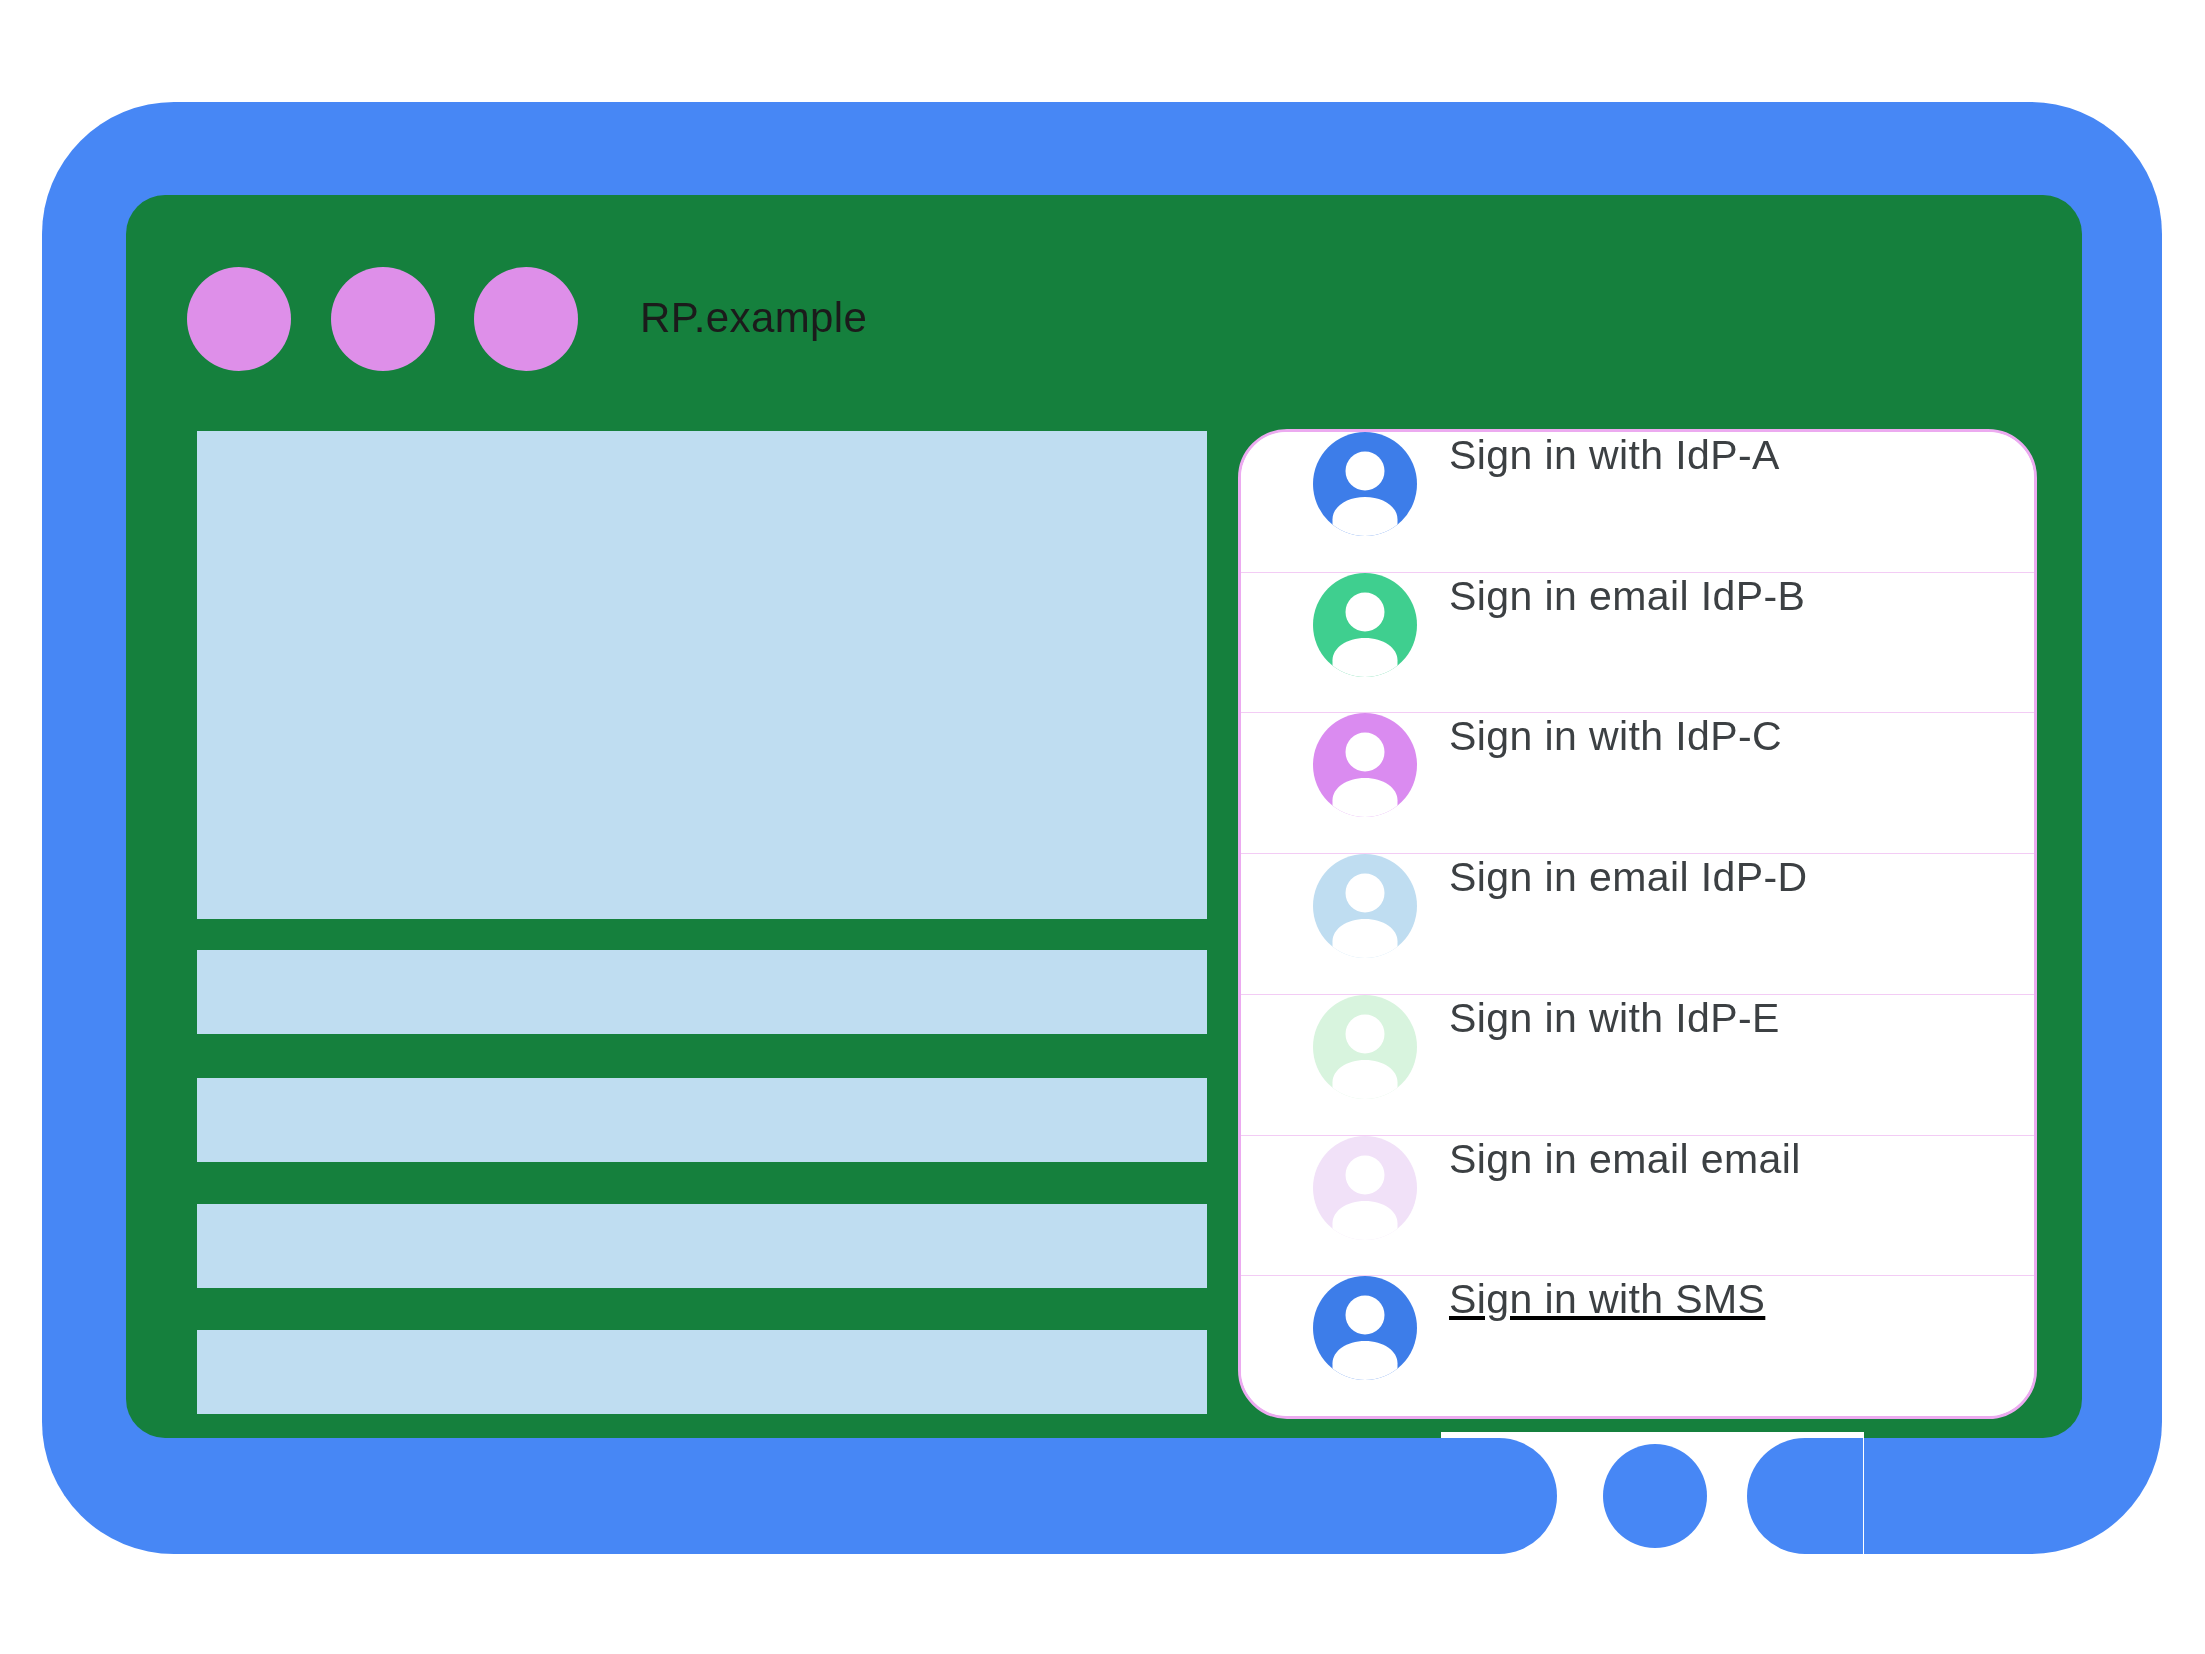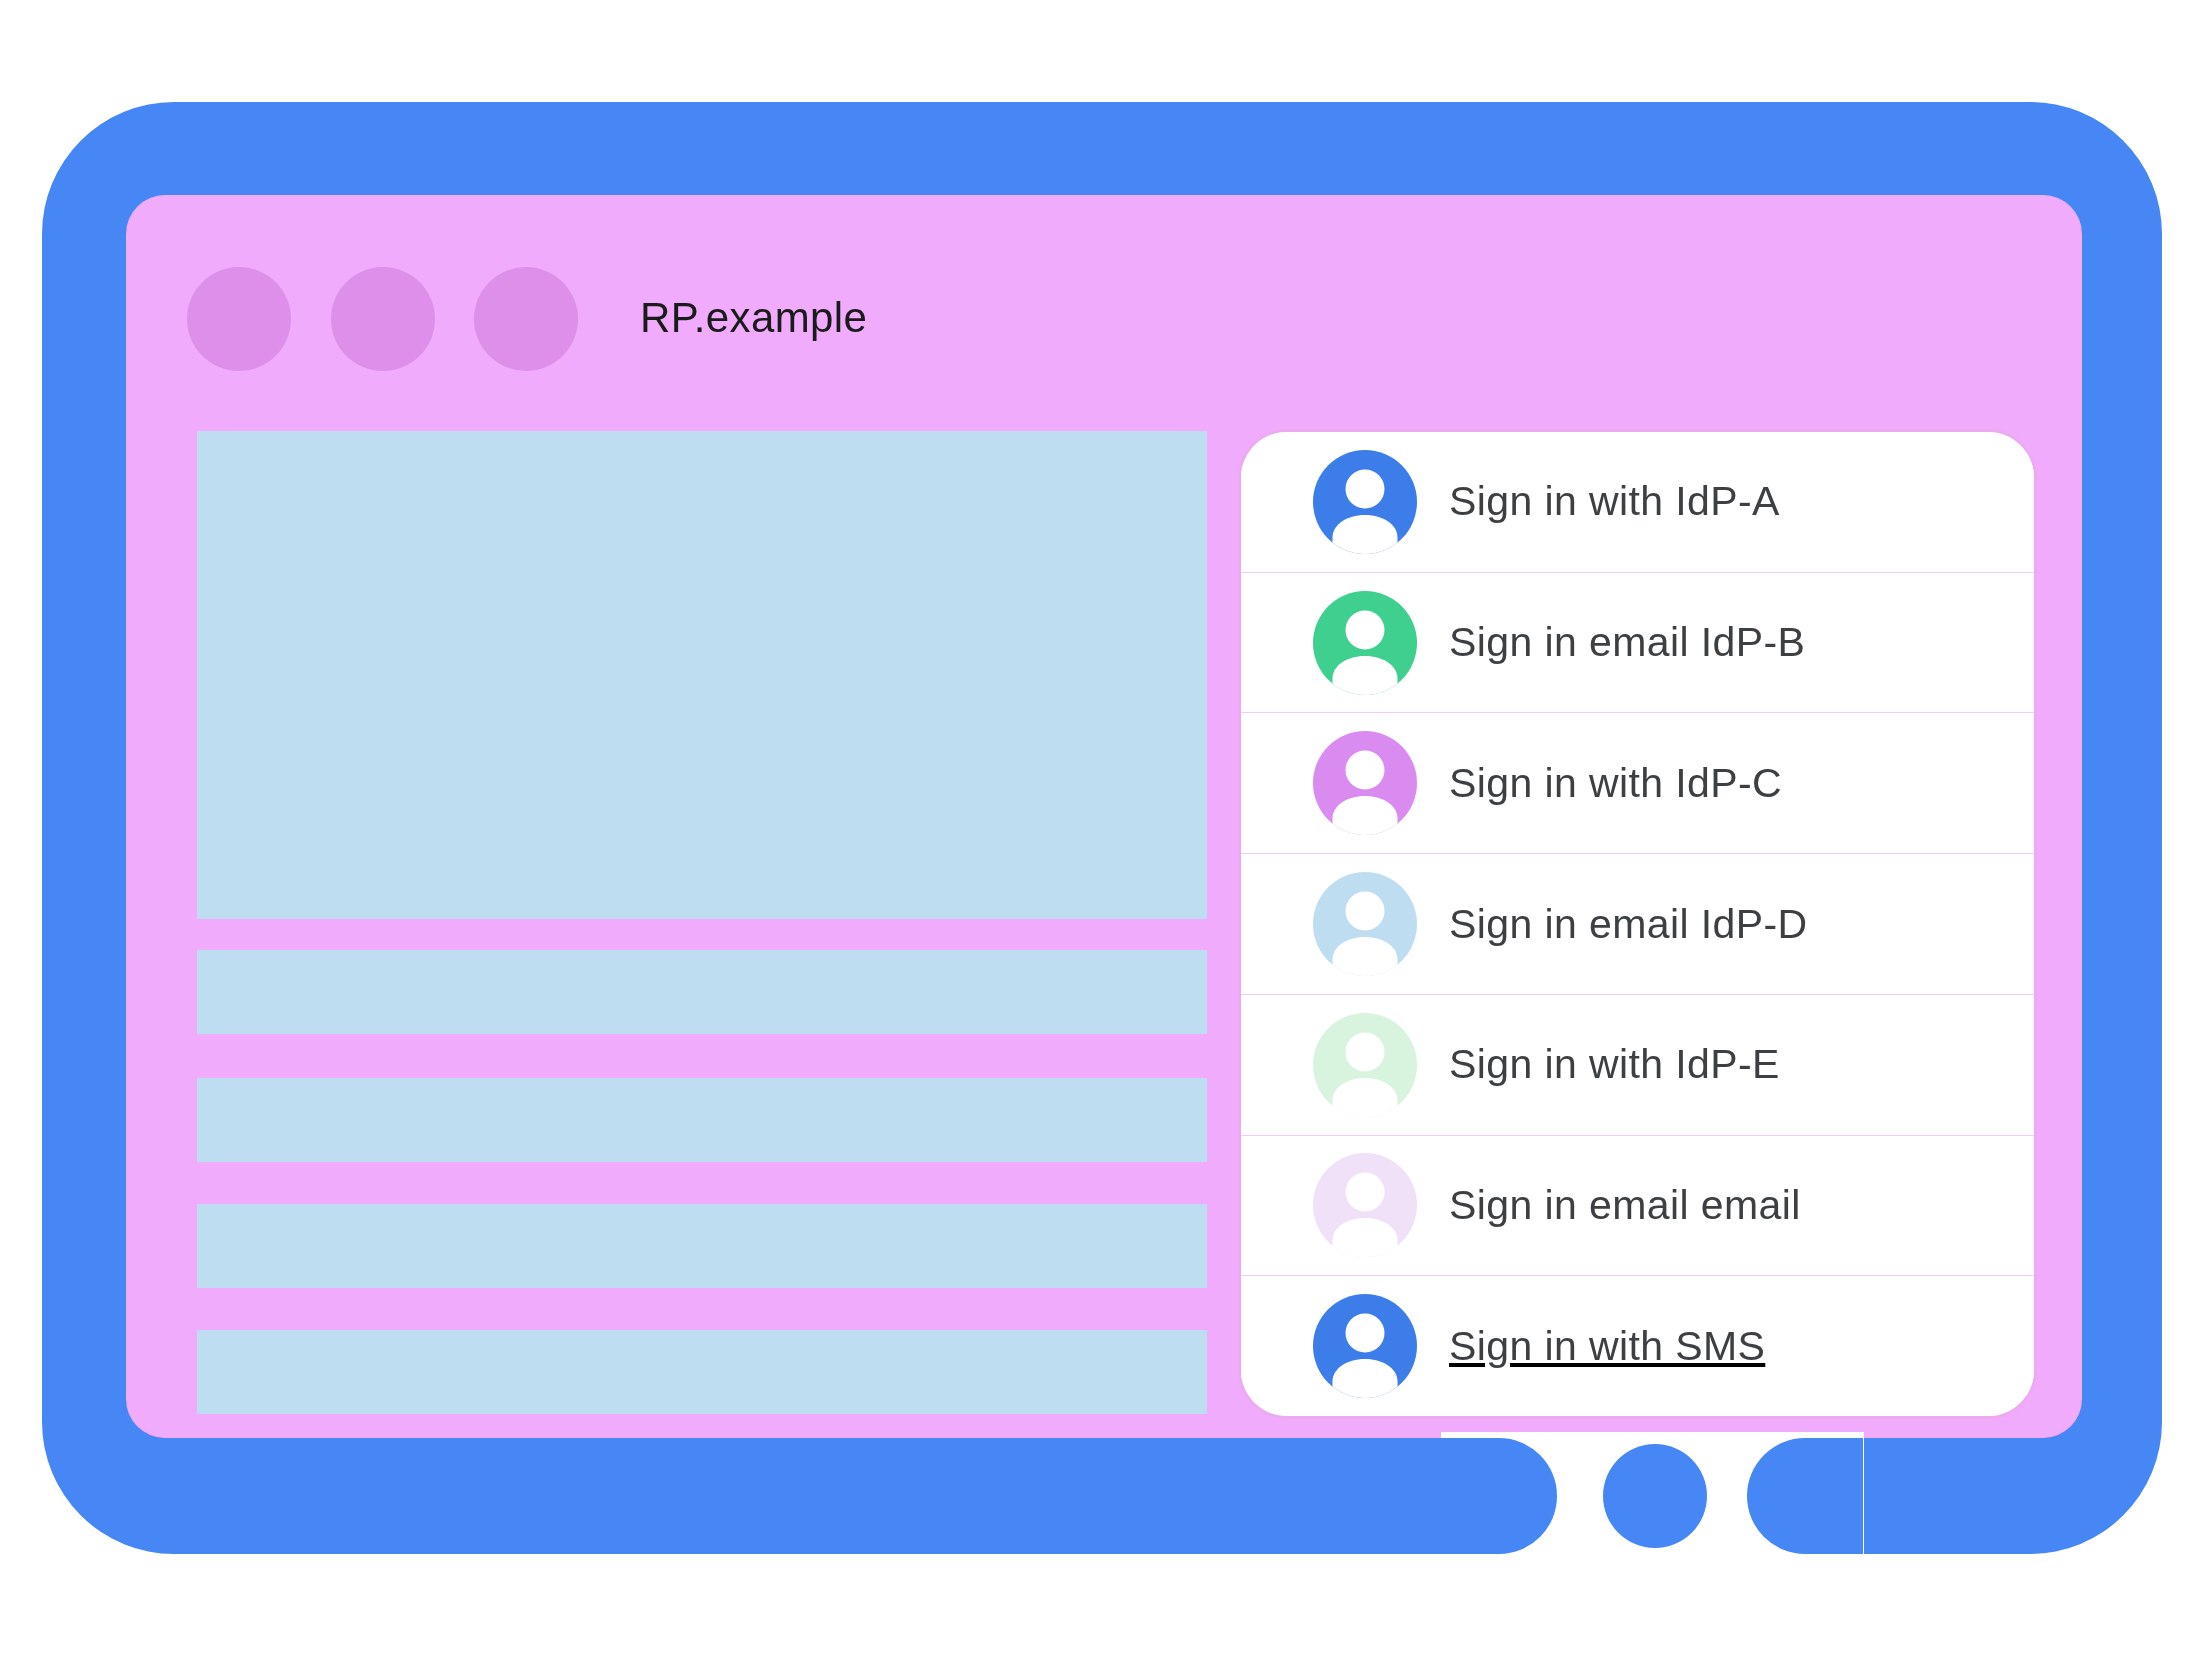--- a/index.html
+++ b/index.html
@@ -16,21 +16,21 @@
   .frame {
     position: absolute;
     left: 42px; top: 102px;
     width: 2120px; height: 1452px;
     border-radius: 132px;
     background: #4787F5;
   }
   .screen {
     position: absolute;
     left: 84px; top: 93px; right: 80px; bottom: 116px;
-    background: #f0abfc;
+    background: #15803d;
     border-radius: 39px;
   }
 
   
   .dot {
     position: absolute;
     top: 72px;
     width: 104px; height: 104px;
     border-radius: 50%;
     background: #DE8FE9;
@@ -74,21 +74,21 @@
     background: #ffffff;
     border: 3.5px solid #ECAAF0;
     border-radius: 49px;
     display: flex;
     flex-direction: column;
     overflow: hidden;
   }
   .row {
     flex: 1;
     display: flex;
-    align-items: center;
+    align-items: flex-start;
     padding-left: 72px;
     border-bottom: 1.8px solid #F3CCF5;
     cursor: pointer;
     background: #ffffff;
   }
   .row:last-child { border-bottom: none; text-decoration: underline; }
   .avatar {
     width: 104px; height: 104px;
     border-radius: 50%;
     overflow: hidden;

